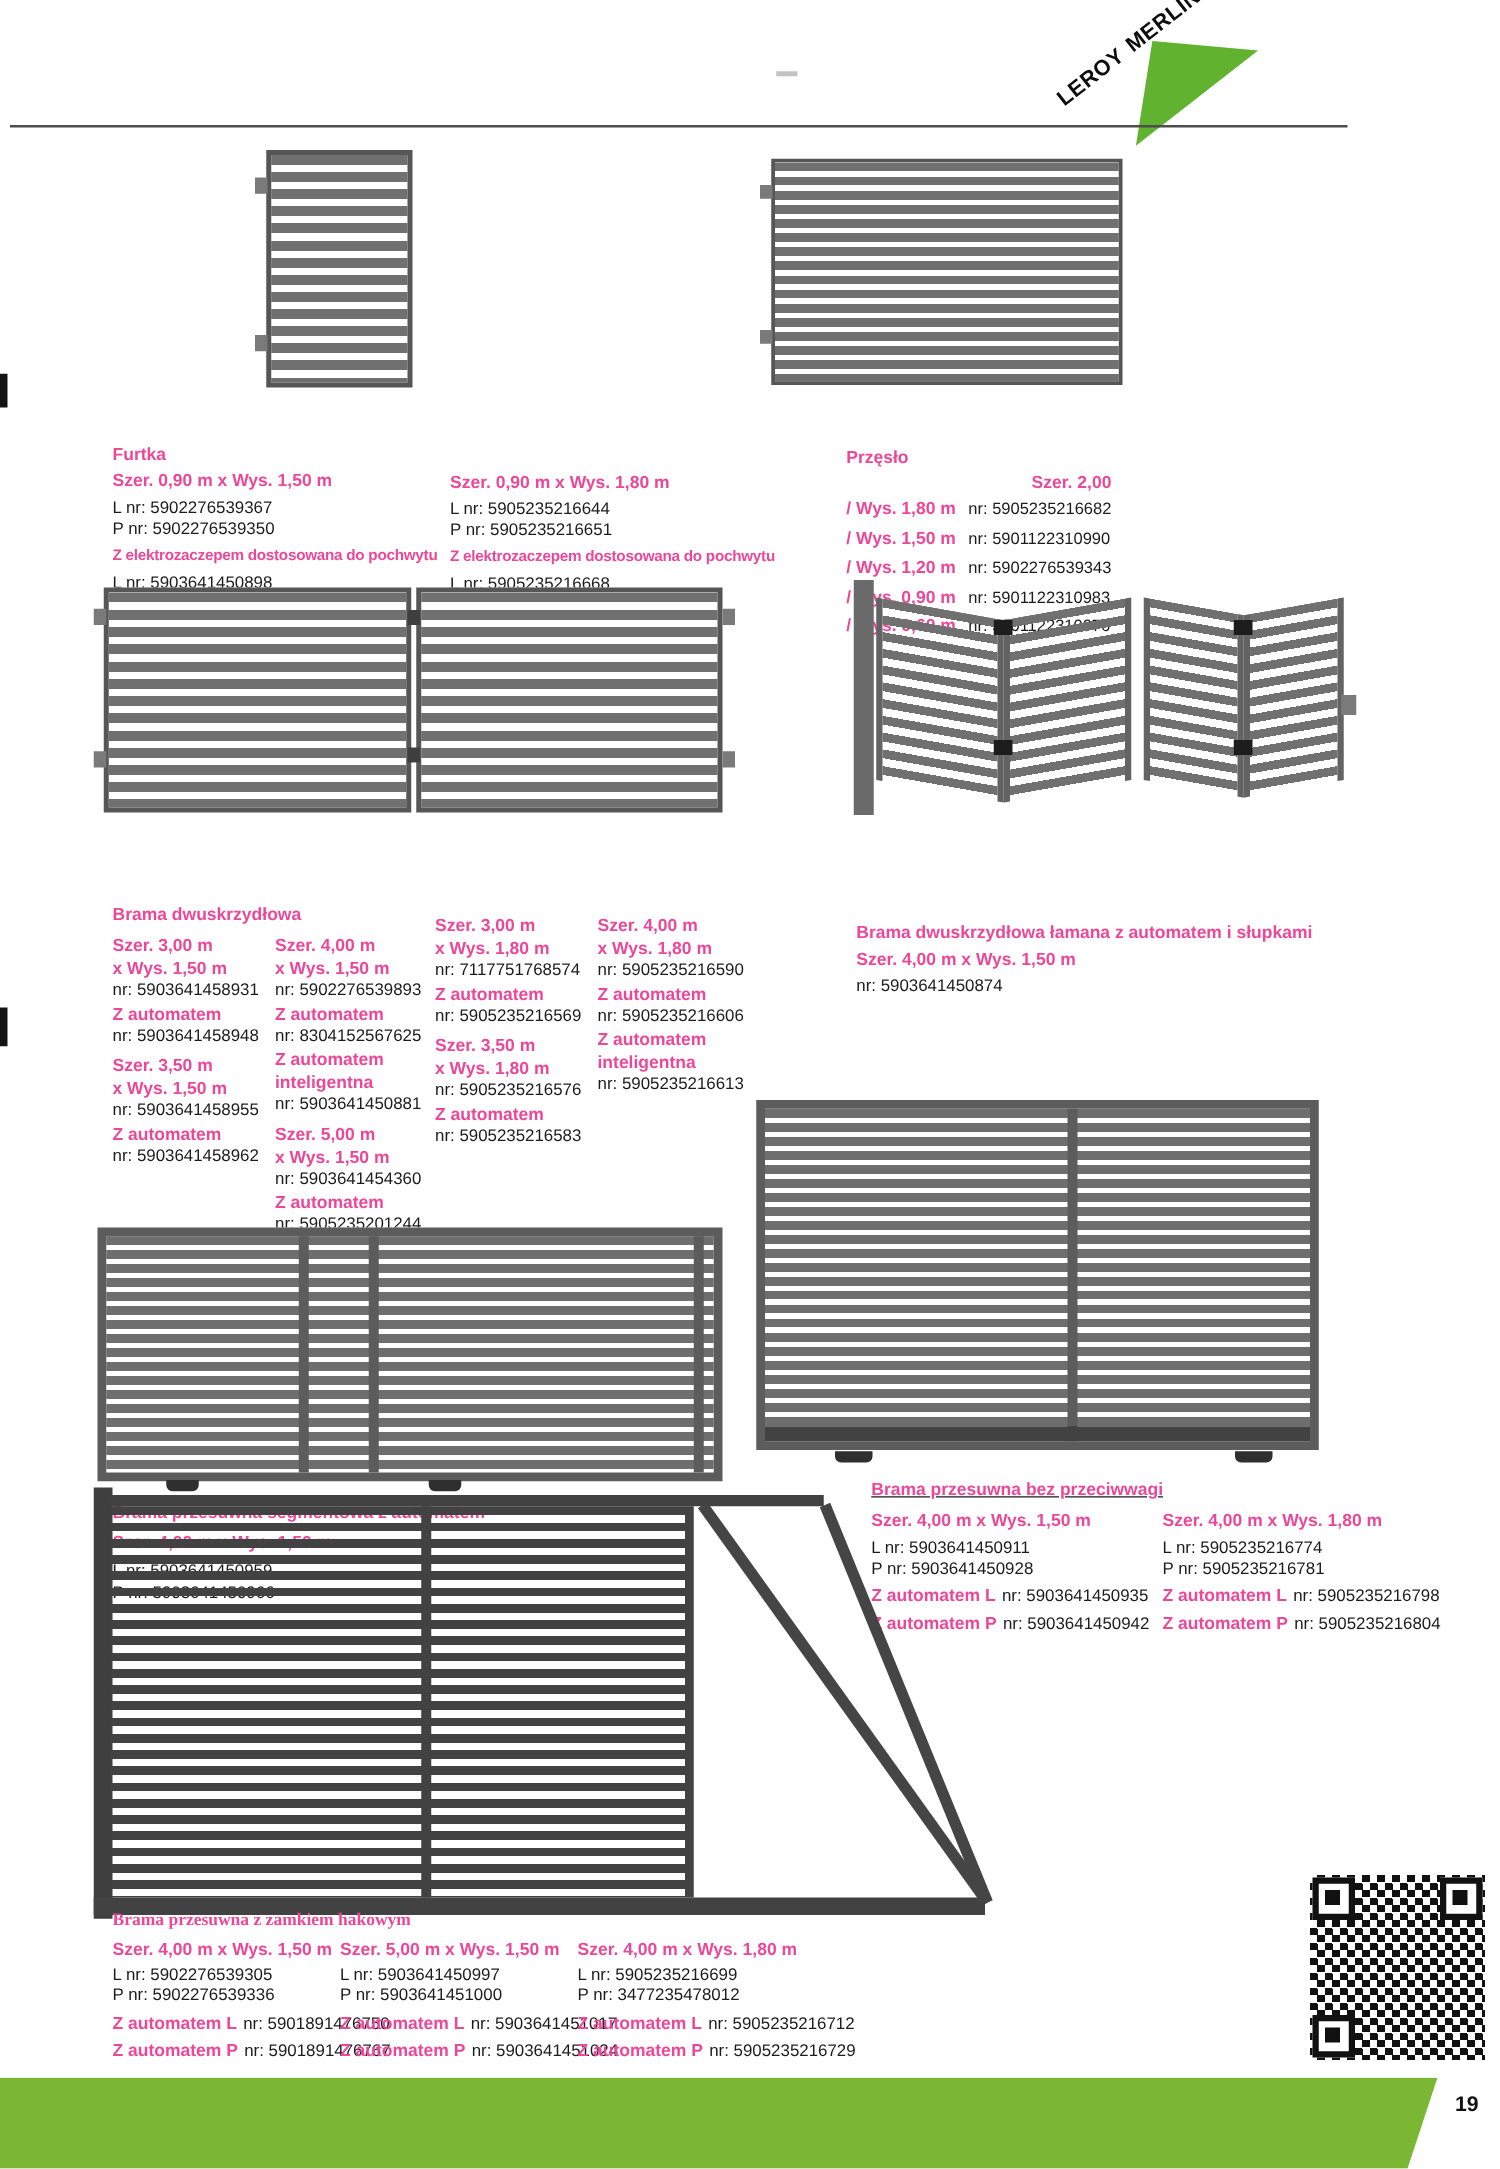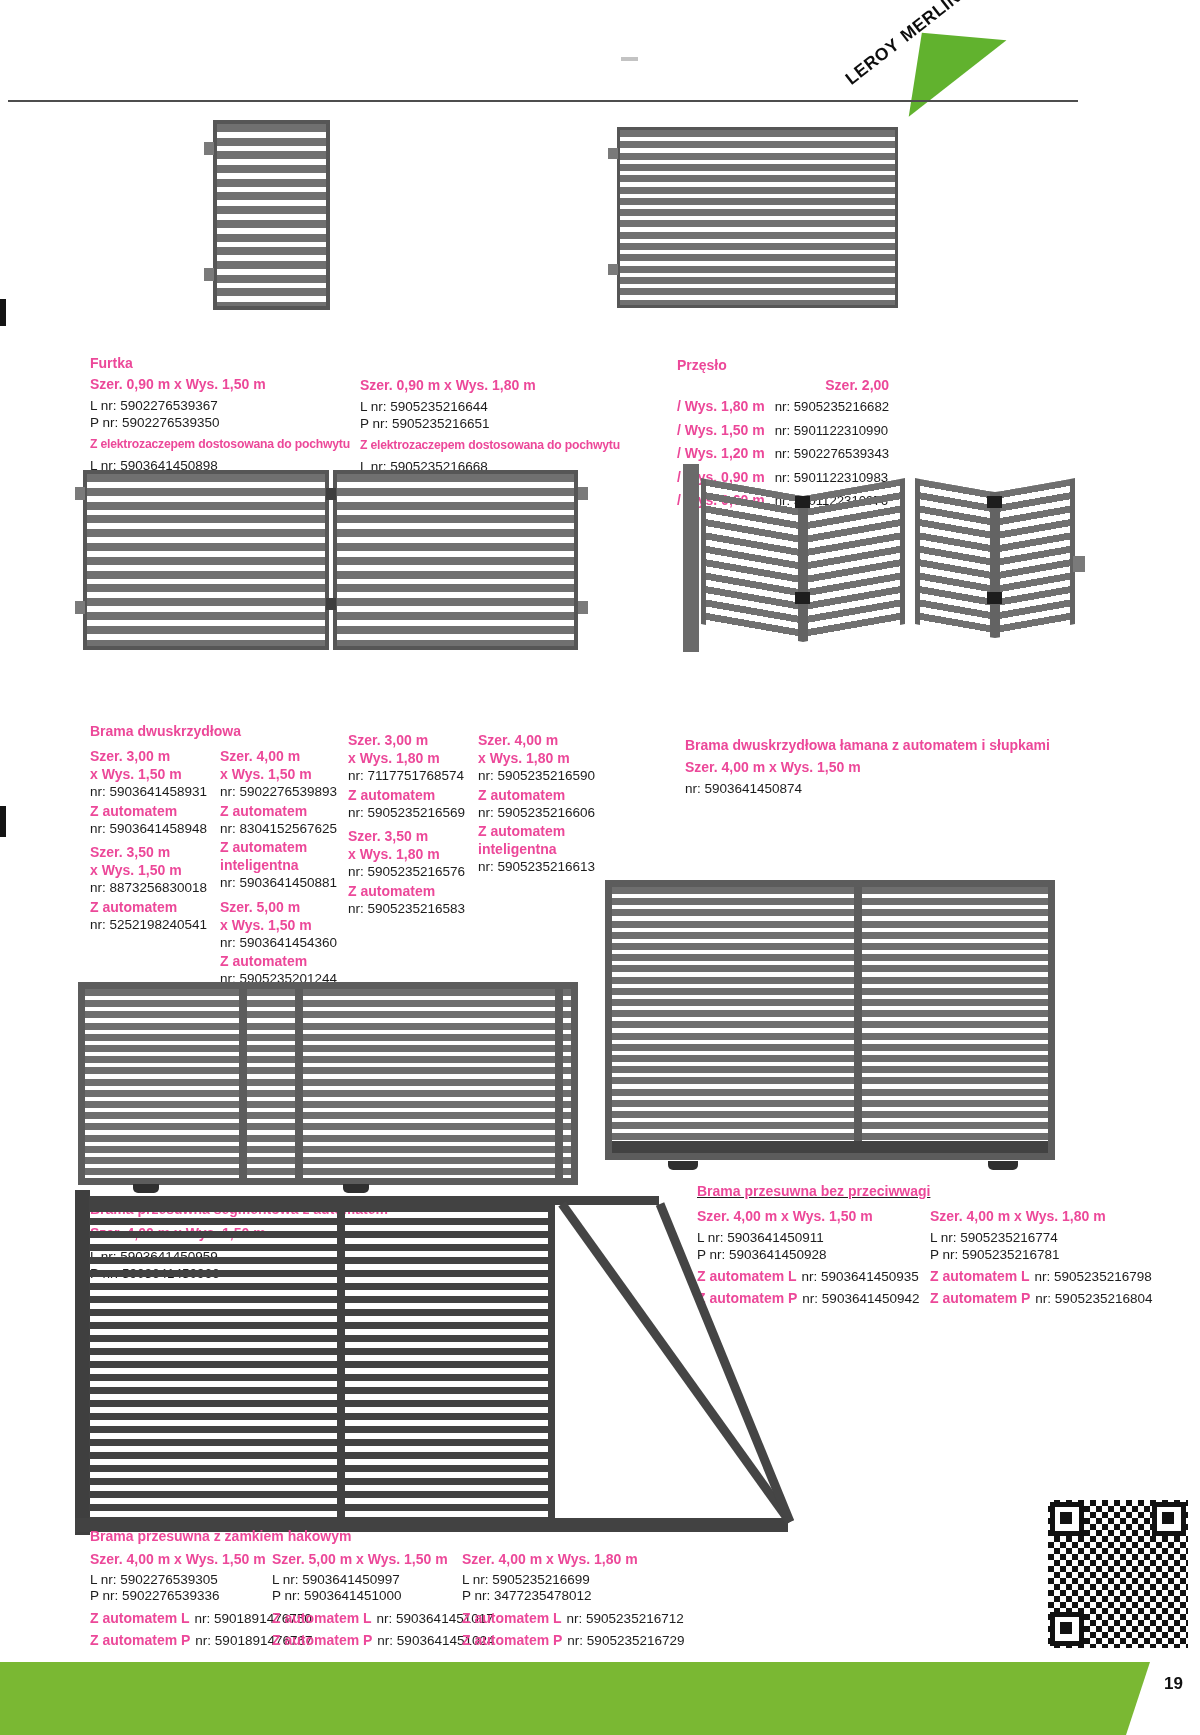--- a/index.html
+++ b/index.html
@@ -135,23 +135,23 @@
     <div class="h">Brama dwuskrzydłowa</div>
   </div>
   <div class="blk gcol" style="left:90px;top:747px;">
     <div class="h">Szer. 3,00 m</div>
     <div class="h">x Wys. 1,50 m</div>
     <div>nr: 5903641458931</div>
     <div class="h">Z automatem</div>
     <div>nr: 5903641458948</div>
     <div class="h mt">Szer. 3,50 m</div>
     <div class="h">x Wys. 1,50 m</div>
-    <div>nr: 8873256830018</div>
-    <div class="h">Z automatem</div>
-    <div>nr: 5252198240541</div>
+    <div>nr: 5903641458955</div>
+    <div class="h">Z automatem</div>
+    <div>nr: 5903641458962</div>
   </div>
   <div class="blk gcol" style="left:220px;top:747px;">
     <div class="h">Szer. 4,00 m</div>
     <div class="h">x Wys. 1,50 m</div>
     <div>nr: 5902276539893</div>
     <div class="h">Z automatem</div>
     <div>nr: 8304152567625</div>
     <div class="h">Z automatem</div>
     <div class="h">inteligentna</div>
     <div>nr: 5903641450881</div>
@@ -236,21 +236,21 @@
     <div class="abs slats-d" style="left:89px;top:1205px;width:459px;height:313px;border-right:7px solid #424242;">
       <div class="divider" style="left:248px;background:#424242;"></div>
     </div>
     <div class="railseg" style="left:75px;top:1518px;width:713px;height:14px;"></div>
     <svg class="abs" style="left:550px;top:1192px;" width="245" height="335" viewBox="0 0 245 335">
       <line x1="12" y1="12" x2="240" y2="330" stroke="#454545" stroke-width="9"></line>
       <line x1="110" y1="12" x2="240" y2="330" stroke="#454545" stroke-width="9"></line>
     </svg>
   </div>
 
-  <div class="blk" style="left:90px;top:1528px;">
+  <div class="blk" style="left:90px;top:1528px;font-family:Liberation Serif, serif;">
     <div class="h">Brama przesuwna z zamkiem hakowym</div>
   </div>
   <div class="blk hk" style="left:90px;top:1551px;">
     <div class="h mb">Szer. 4,00 m x Wys. 1,50 m</div>
     <div>L nr: 5902276539305</div>
     <div>P nr: 5902276539336</div>
     <div class="zline mt"><span class="h">Z automatem L</span><span>nr: 5901891476750</span></div>
     <div class="zline mt"><span class="h">Z automatem P</span><span>nr: 5901891476767</span></div>
   </div>
   <div class="blk hk" style="left:272px;top:1551px;">

